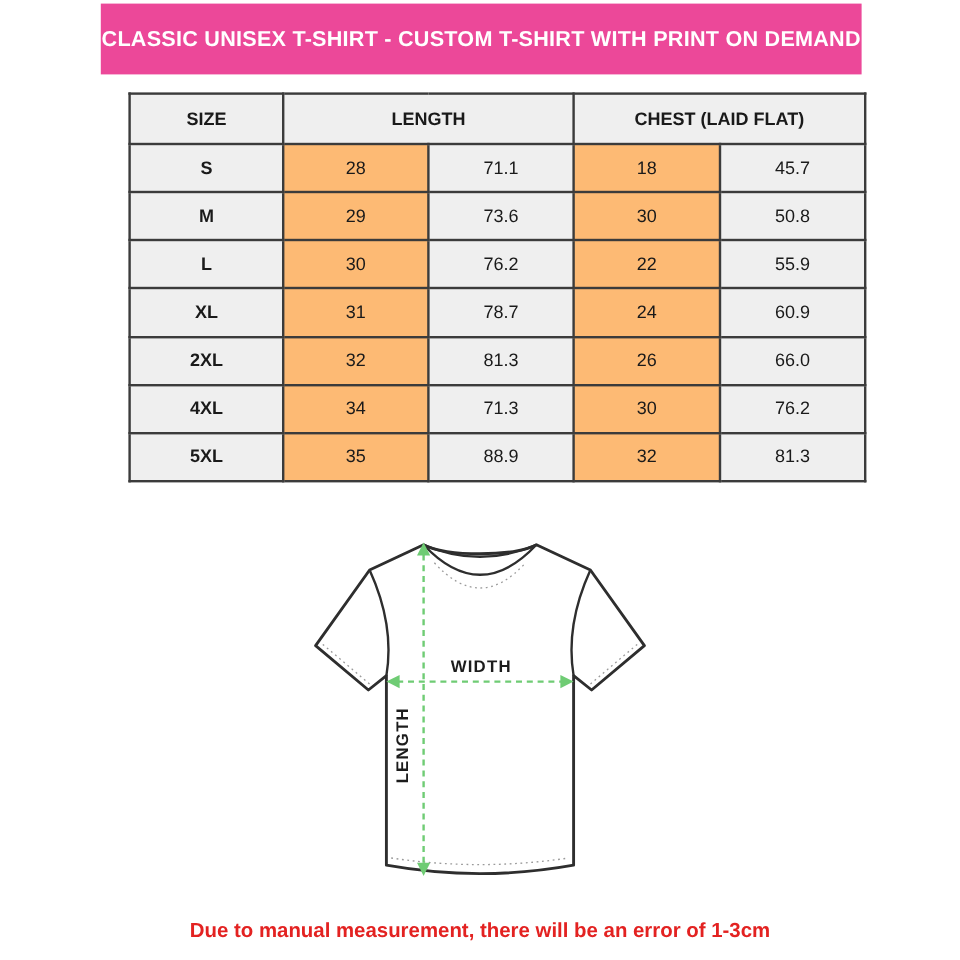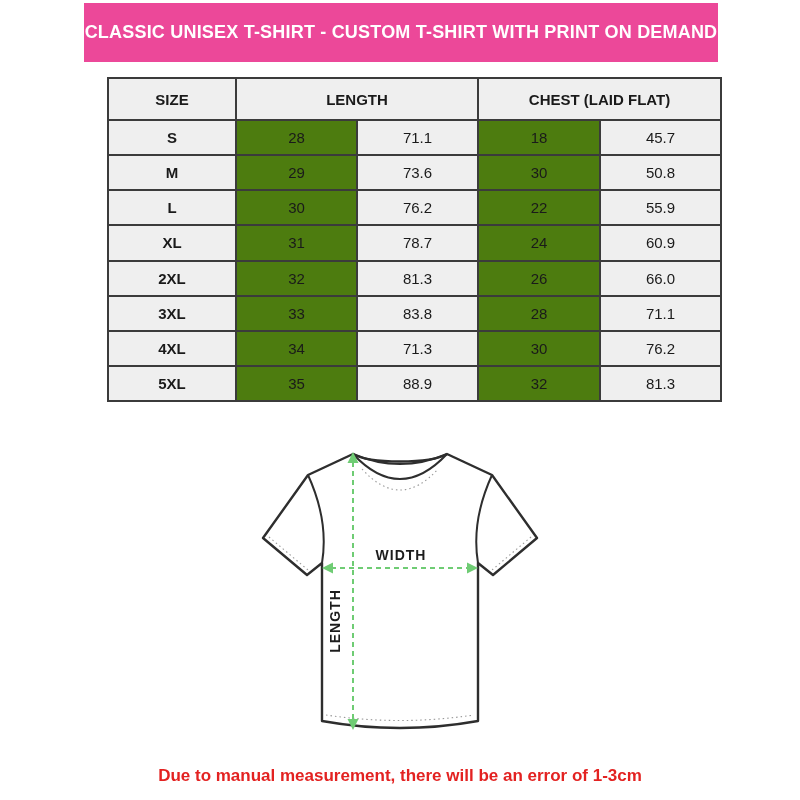--- a/index.html
+++ b/index.html
@@ -18,21 +18,21 @@
     white-space:nowrap;
   }
   
   .chart-wrap{position:absolute;left:94px;top:77px;width:613px;height:325px;}
   table.size-table{
     border-collapse:collapse;width:613px;height:325px;table-layout:fixed;
     font-size:15px;color:#1a1a1a;margin-left:13px;
   }
   table.size-table th,table.size-table td{
     border:2px solid #3b3b3b;text-align:center;vertical-align:middle;
-    padding:0;background:#4d7c0f;
+    padding:0;background:#fdba74;
   }
   table.size-table thead th{
     background:#efefef;font-weight:700;height:40px;font-size:15px;
   }
   table.size-table td.c-shade{background:#efefef;}
   table.size-table td.c-size{font-weight:700;}
   
   .shirt-svg{position:absolute;left:250px;top:443px;width:300px;height:300px;}
   .outline{fill:#ffffff;stroke:#2e2e2e;stroke-width:2.4;stroke-linejoin:round;}
   .seam{fill:none;stroke:#2e2e2e;stroke-width:2;}
@@ -101,27 +101,20 @@
           <td class="c-shade">60.9</td>
         </tr>
         <tr>
           <td class="c-shade c-size">2XL</td>
           <td>32</td>
           <td class="c-shade">81.3</td>
           <td>26</td>
           <td class="c-shade">66.0</td>
         </tr>
         <tr>
-          <td class="c-shade c-size">3XL</td>
-          <td>33</td>
-          <td class="c-shade">83.8</td>
-          <td>28</td>
-          <td class="c-shade">71.1</td>
-        </tr>
-        <tr>
           <td class="c-shade c-size">4XL</td>
           <td>34</td>
           <td class="c-shade">71.3</td>
           <td>30</td>
           <td class="c-shade">76.2</td>
         </tr>
         <tr>
           <td class="c-shade c-size">5XL</td>
           <td>35</td>
           <td class="c-shade">88.9</td>

